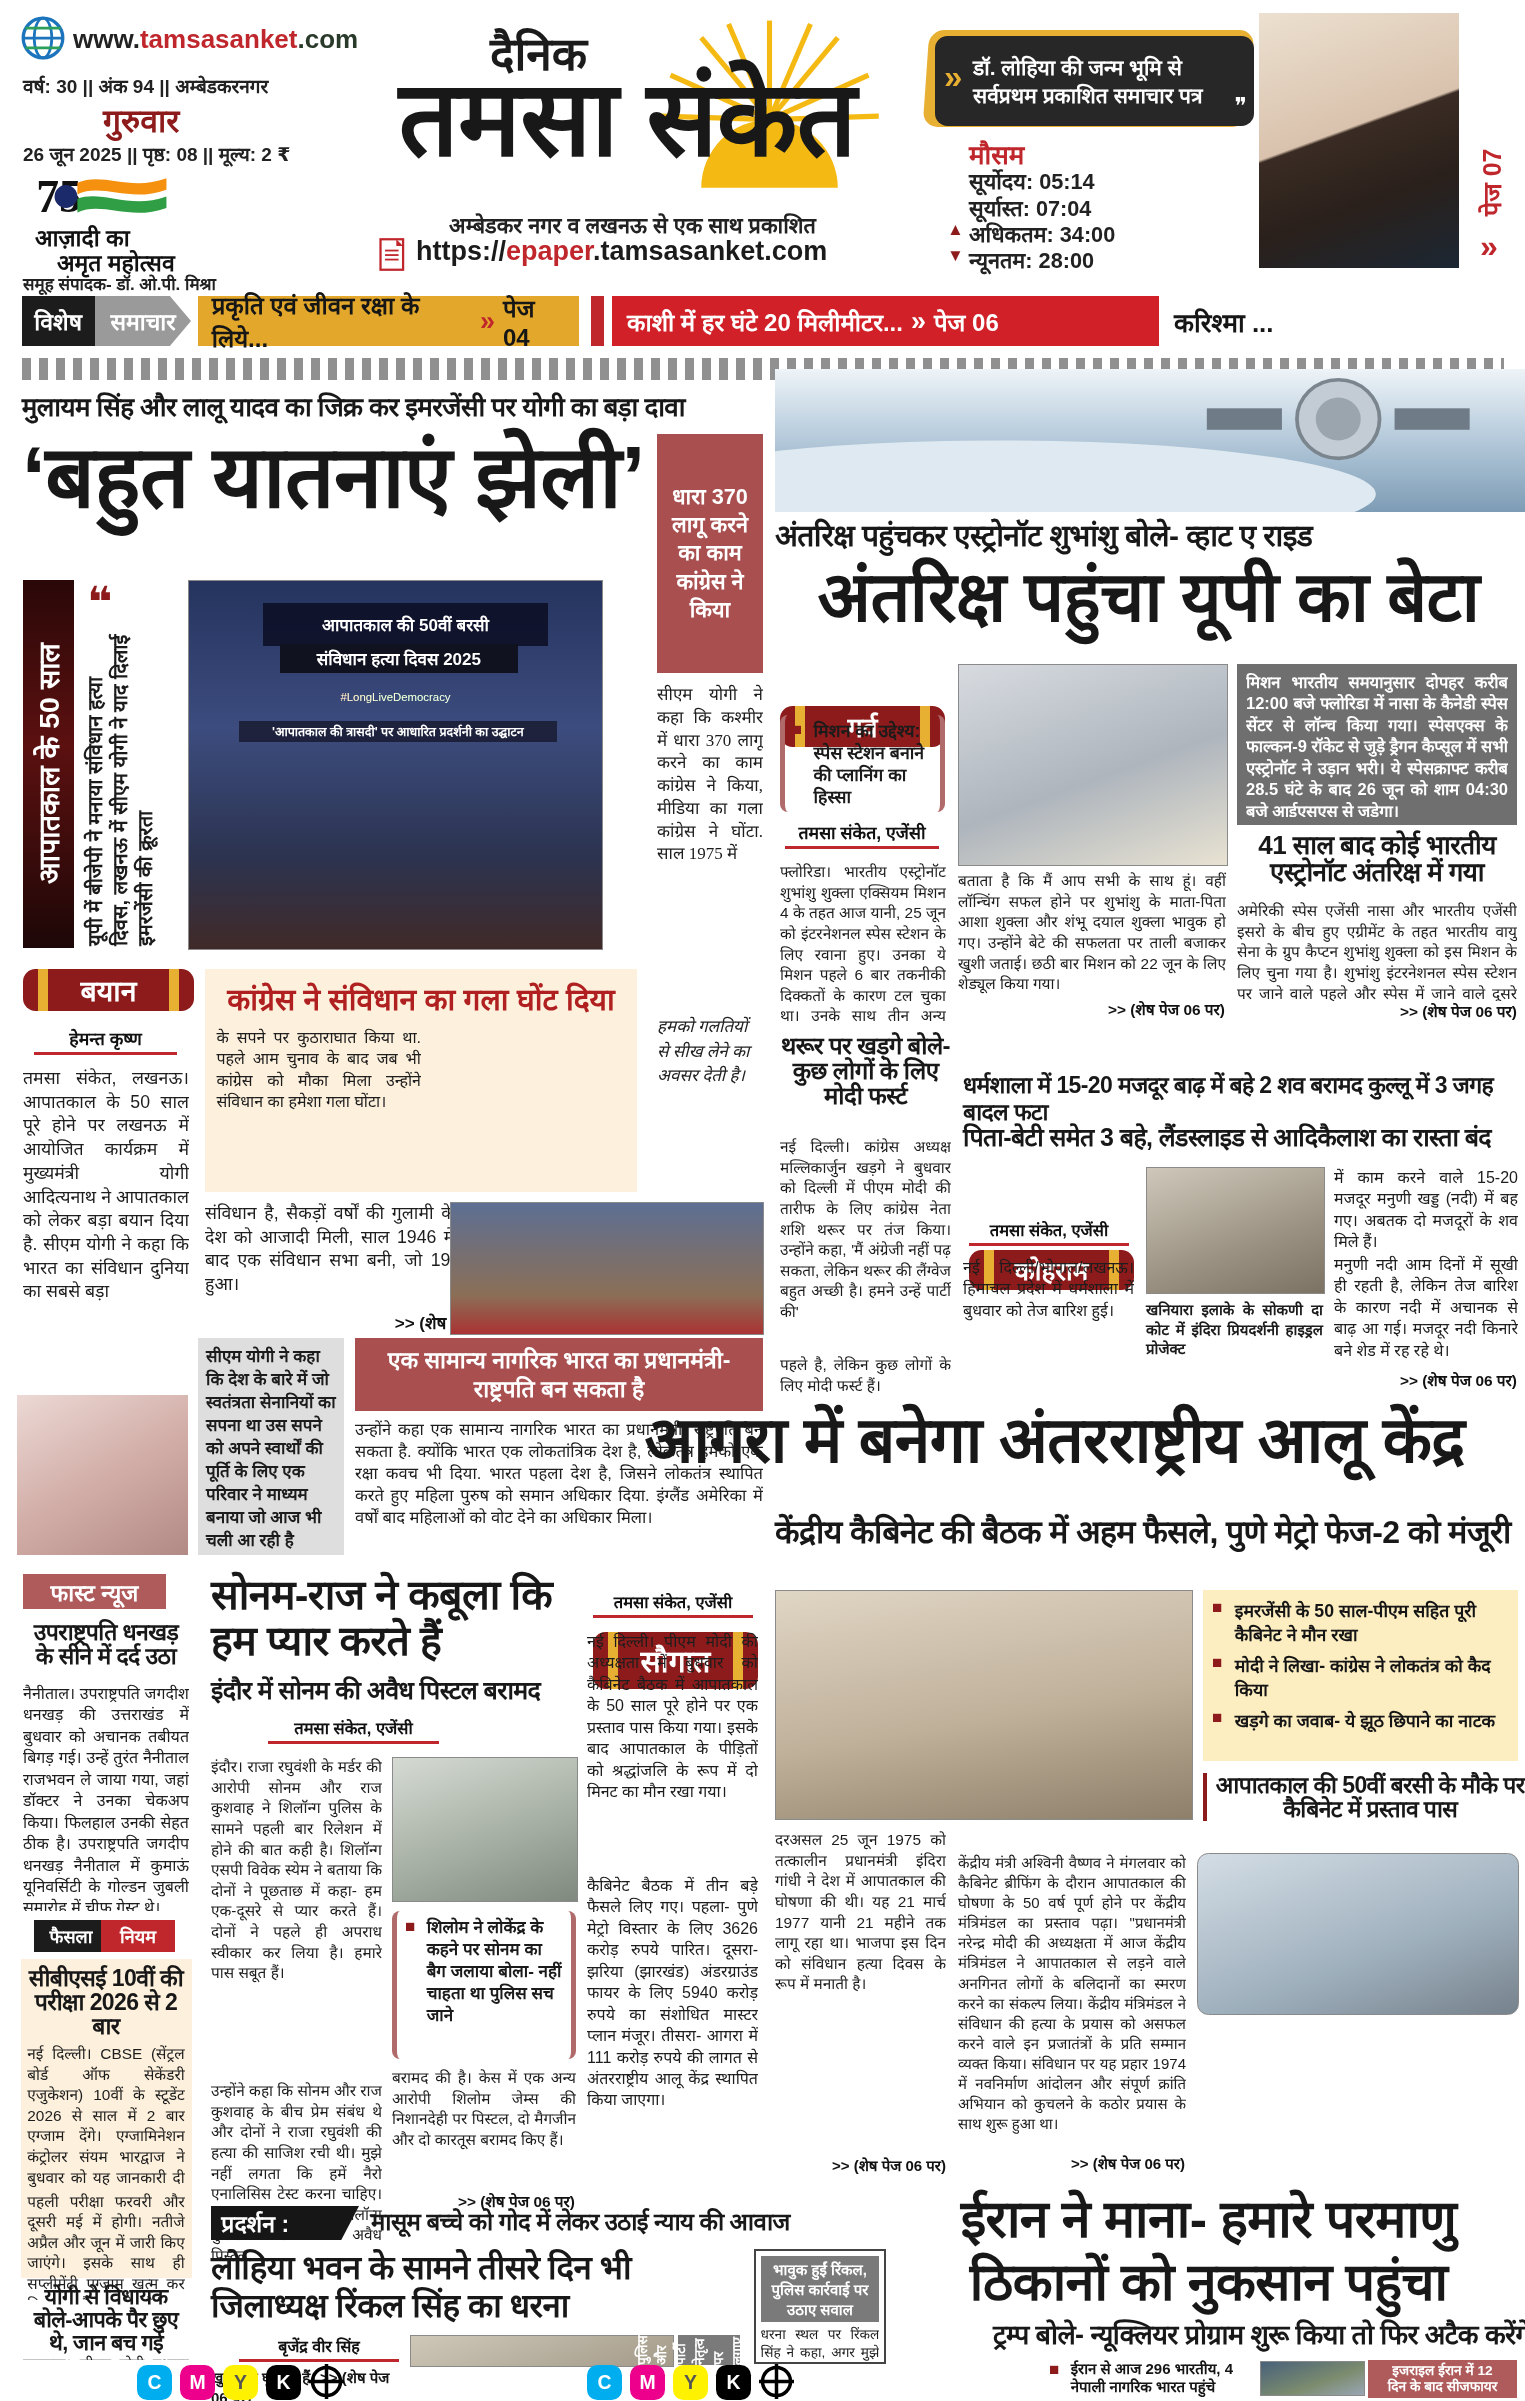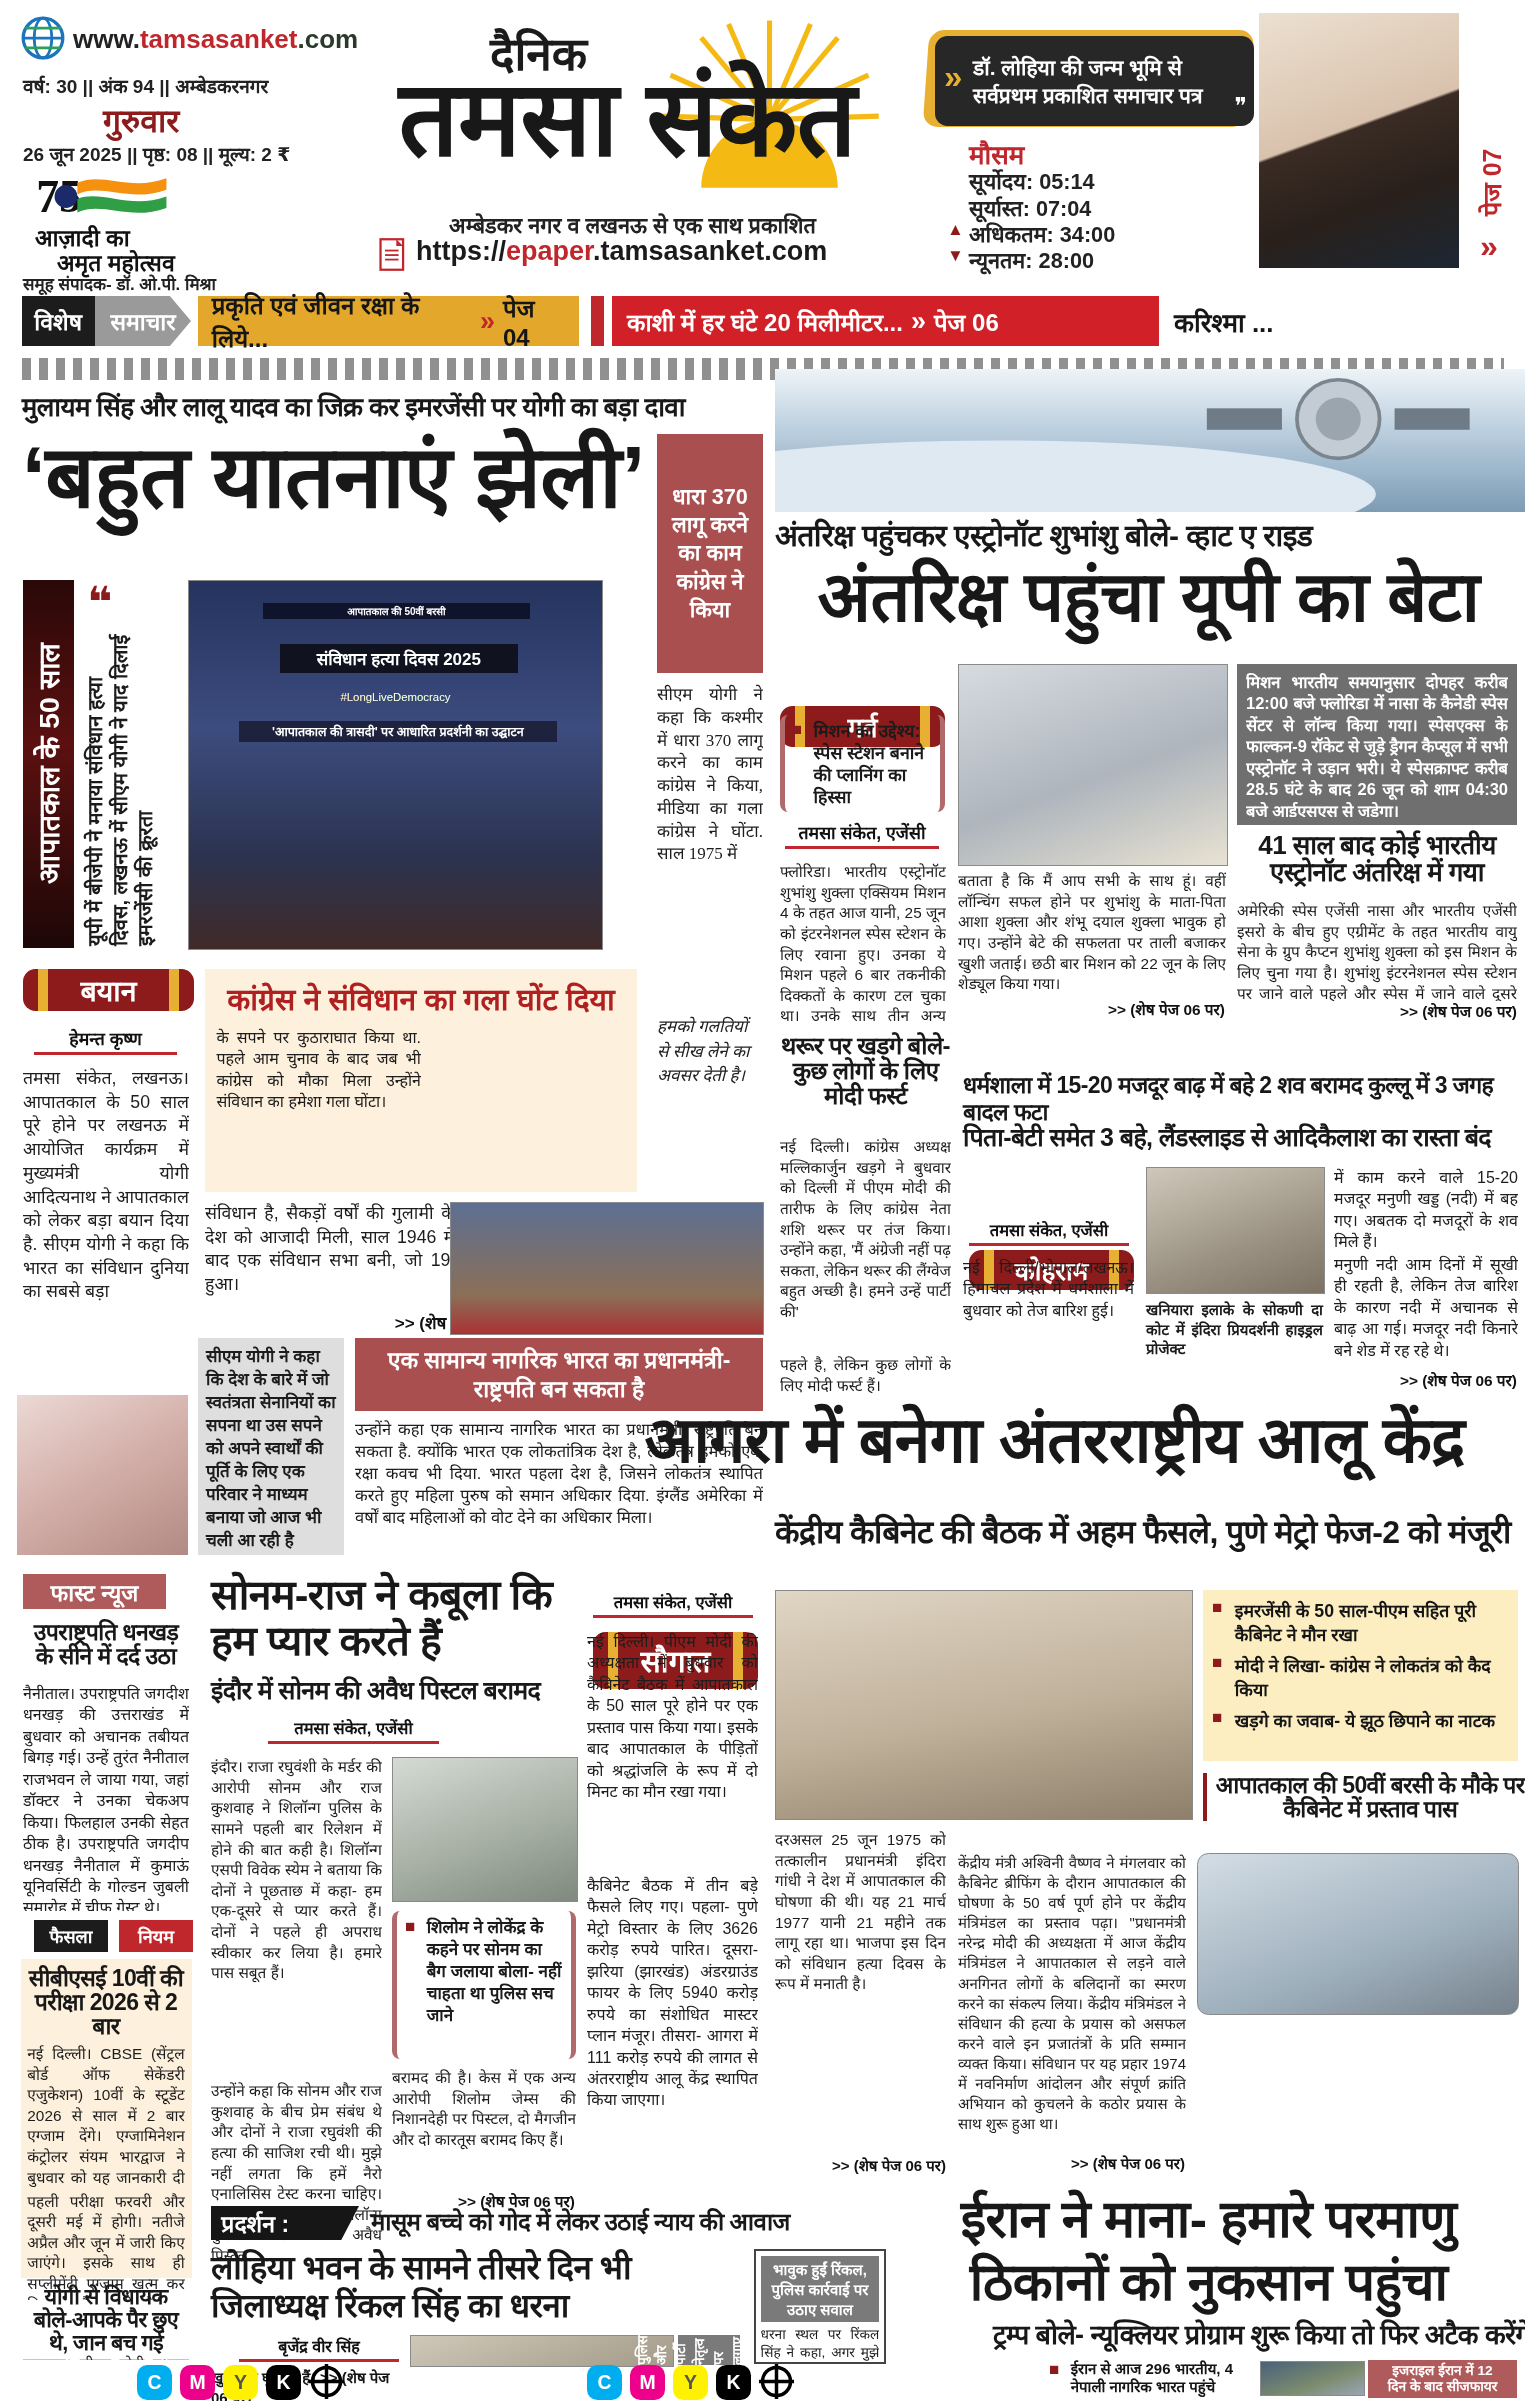--- a/index.html
+++ b/index.html
@@ -139,21 +139,21 @@
 <div class="abs p" style="left:657px;top:684px;width:106px;height:319px;font-size:17px;font-family:'Liberation Serif',serif">सीएम योगी ने कहा कि कश्मीर में धारा 370 लागू करने का काम कांग्रेस ने किया, मीडिया का गला कांग्रेस ने घोंटा. साल 1975 में</div>
 <div class="abs" style="left:657px;top:1015px;width:106px;font-size:17px;font-style:italic;font-family:'Liberation Serif',serif;color:#222;line-height:1.45">हमको गलतियों से सीख लेने का अवसर देती है।</div>
 
 <div class="abs vert" style="left:23px;top:580px;width:51px;height:368px;background:linear-gradient(180deg,#1d0707,#5c1010 55%,#2a0808);color:#fff;font-size:28.5px;font-weight:900;display:flex;align-items:center;justify-content:center">
   <span>आपातकाल के 50 साल</span>
 </div>
 <span class="abs" style="left:87px;top:577px;color:#8e1b1b;font-size:43px;font-weight:900">❝</span>
 <div class="abs vert" style="left:83px;top:627px;width:97px;height:319px;font-size:20px;font-weight:900;color:#1b1b1b;line-height:1.25">यूपी में बीजेपी ने मनाया संविधान हत्या दिवस, लखनऊ में सीएम योगी ने याद दिलाई इमरजेंसी की क्रूरता</div>
 
 <div class="photo" style="left:188px;top:580px;width:413px;height:368px;background:linear-gradient(180deg,#25335e 0%,#3c4c7e 40%,#2c3350 75%,#402a28 100%)">
-  <div class="chip" style="position:absolute;left:18%;top:6%;width:64%;font-size:10px;padding:1px">आपातकाल की 50वीं बरसी</div>
+  <div class="chip" style="position:absolute;left:18%;top:6%;width:64%;font-size:17px;padding:10px">आपातकाल की 50वीं बरसी</div>
   <div class="chip" style="position:absolute;left:22%;top:17%;width:56%;font-size:17px;padding:3.4px;background:#10131f">संविधान हत्या दिवस 2025</div>
   <div style="position:absolute;left:30%;top:30%;width:40%;font-size:11.4px;text-align:center;color:#ffd;background:linear-gradient(90deg,#c03,#2a7,#36c);-webkit-background-clip:text">#LongLiveDemocracy</div>
   <div class="chip" style="position:absolute;left:12%;top:38%;width:76%;font-size:12.5px;padding:2.3px;background:rgba(20,20,40,.75)">'आपातकाल की त्रासदी' पर आधारित प्रदर्शनी का उद्घाटन</div>
 </div>
 
 <div class="pill abs" style="left:23px;top:969px;width:171px;height:42px;font-size:28.5px">
   <span>बयान</span>
 </div>
 <div class="abs bl" style="left:34px;top:1026px;width:143px">हेमन्त कृष्ण</div>
 <div class="abs p" style="left:23px;top:1067px;width:166px;height:319px;font-size:17.7px">तमसा संकेत, लखनऊ। आपातकाल के 50 साल पूरे होने पर लखनऊ में आयोजित कार्यक्रम में मुख्यमंत्री योगी आदित्यनाथ ने आपातकाल को लेकर बड़ा बयान दिया है. सीएम योगी ने कहा कि भारत का संविधान दुनिया का सबसे बड़ा</div>
@@ -231,21 +231,21 @@
 <div class="abs cont" style="left:1335px;top:1370px;width:182px;font-size:15.4px">&gt;&gt; (शेष पेज 06 पर)</div>
 
 <div class="abs" style="left:23px;top:1574px;width:143px;height:35px;background:#b05b5b;color:#fff;font-size:23px;font-weight:900;display:flex;align-items:center;justify-content:center">
   <span>फास्ट न्यूज</span>
 </div>
 <div class="abs hl" style="left:23px;top:1620px;width:166px;font-size:23px;text-align:center">उपराष्ट्रपति धनखड़ के सीने में दर्द उठा</div>
 <div class="abs p" style="left:23px;top:1683px;width:166px;height:228px;font-size:16px">नैनीताल। उपराष्ट्रपति जगदीश धनखड़ की उत्तराखंड में बुधवार को अचानक तबीयत बिगड़ गई। उन्हें तुरंत नैनीताल राजभवन ले जाया गया, जहां डॉक्टर ने उनका चेकअप किया। फिलहाल उनकी सेहत ठीक है। उपराष्ट्रपति जगदीप धनखड़ नैनीताल में कुमाऊं यूनिवर्सिटी के गोल्डन जुबली समारोह में चीफ गेस्ट थे।</div>
 <div class="abs" style="left:34px;top:1920px;width:74px;height:32px;background:#1c1c1c;color:#fff;font-size:18px;font-weight:900;display:flex;align-items:center;justify-content:center">
   <span>फैसला</span>
 </div>
-<div class="abs" style="left:119px;top:1920px;width:74px;height:32px;background:#c0272d;color:#fff;font-size:18px;font-weight:900;display:flex;align-items:center;justify-content:center">
+<div class="abs" style="left:101px;top:1920px;width:74px;height:32px;background:#c0272d;color:#fff;font-size:18px;font-weight:900;display:flex;align-items:center;justify-content:center">
   <span>नियम</span>
 </div>
 <div class="abs" style="left:20.5px;top:1959px;width:171px;height:319px;background:#fdf0dc;padding:6.8px;box-sizing:border-box">
   <div class="hl" style="font-size:23px;text-align:center;margin-bottom:5.7px">सीबीएसई 10वीं की परीक्षा 2026 से 2 बार</div>
   <div class="p" style="font-size:15.4px;height:143px">नई दिल्ली। CBSE (सेंट्रल बोर्ड ऑफ सेकेंडरी एजुकेशन) 10वीं के स्टूडेंट 2026 से साल में 2 बार एग्जाम देंगे। एग्जामिनेशन कंट्रोलर संयम भारद्वाज ने बुधवार को यह जानकारी दी है। नए परीक्षा पैटर्न के मुताबिक, पहली परीक्षा सभी छात्रों के लिए जरूरी होगी और दूसरी ऑप्शनल।</div>
   <div class="p" style="font-size:15.4px;height:108px;margin-top:4.6px">पहली परीक्षा फरवरी और दूसरी मई में होगी। नतीजे अप्रैल और जून में जारी किए जाएंगे। इसके साथ ही सप्लीमेंट्री एग्जाम खत्म कर दिए गए हैं। 12वीं बोर्ड पर अभी यह फैसला लागू नहीं होगा। साल में 2 बार एग्जाम कराने का ड्राफ्ट अगस्त 2024 में तैयार किया गया था।</div>
 </div>
 <div class="abs hl" style="left:23px;top:2286px;width:166px;font-size:21.7px;text-align:center">योगी से विधायक बोले-आपके पैर छुए थे, जान बच गई</div>
 <div class="abs p" style="left:23px;top:2354px;width:166px;height:5.7px;font-size:15px">लखनऊ। सीएम योगी बुधवार को भाजपा विधायक फतेह बहादुर से मिलने लखनऊ के केके अस्पताल पहुंचे। सीएम को देखते ही विधायक ने हाथ जोड़ लिए। कहा, आपके पैर छूकर गोरखपुर गया था। इसलिए जान बची है। योगी ने डॉक्टरों से विधायक के इलाज की जानकारी ली।</div>
 

